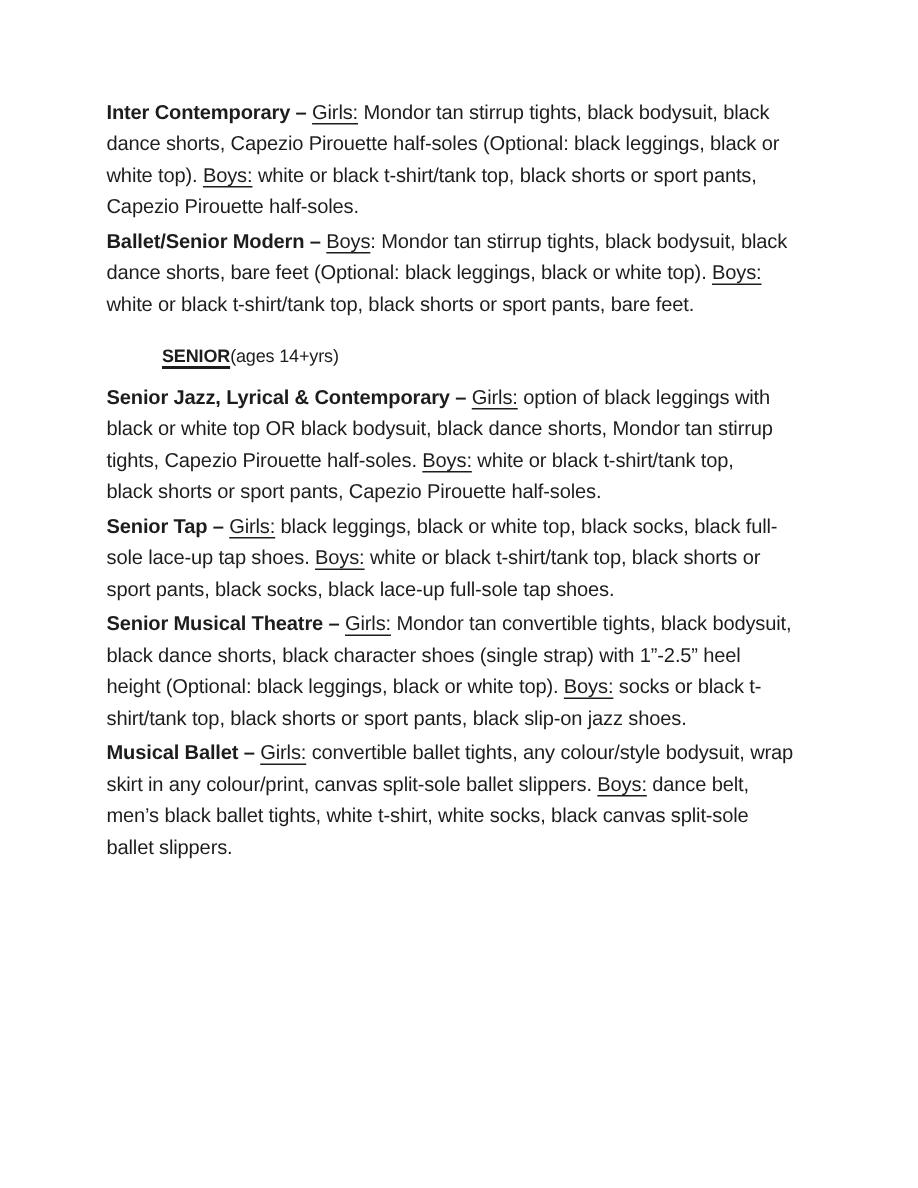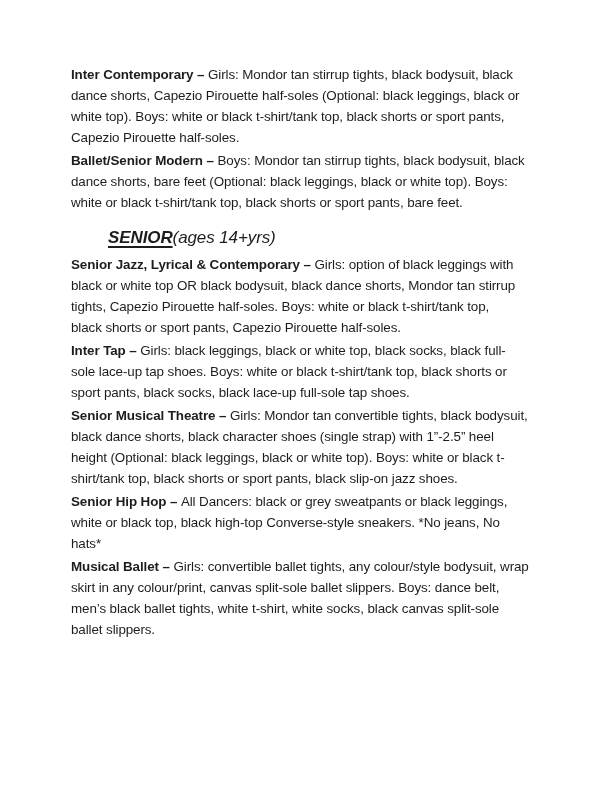--- a/index.html
+++ b/index.html
@@ -21,30 +21,30 @@
   p.body-para {
     margin: 0 0 2px 0;
     font-size: 13.4px;
     line-height: 21px;
     letter-spacing: -0.1px;
     white-space: pre;
   }
   p.section-heading {
     margin: 12px 0 4px 0;
     padding-left: 37px;
-    font-size: 17px;
+    font-size: 12px;
     line-height: 25px;
     letter-spacing: -0.1px;
     white-space: pre;
-    font-style: italic;
   }
   .b { font-weight: 700; text-align: center; }
   .r { font-weight: 400; }
   .u {
     font-weight: 400;
+    text-decoration: underline;
     text-underline-offset: 2.5px;
     text-decoration-thickness: 1px;
   }
   .hu {
     font-weight: 700;
     text-decoration: underline;
     text-underline-offset: 3px;
     text-decoration-thickness: 1.5px;
   }
 </style>
@@ -62,31 +62,28 @@
 dance shorts, bare feet (Optional: black leggings, black or white top). </span><span class="u">Boys:</span><span class="r">
 white or black t-shirt/tank top, black shorts or sport pants, bare feet.</span></p>
 
   <p class="section-heading"><span class="hu">SENIOR</span><span class="r">(ages 14+yrs)</span></p>
 
   <p class="body-para"><span class="b">Senior Jazz, Lyrical &amp; Contemporary – </span><span class="u">Girls:</span><span class="r"> option of black leggings with
 black or white top OR black bodysuit, black dance shorts, Mondor tan stirrup
 tights, Capezio Pirouette half-soles. </span><span class="u">Boys:</span><span class="r"> white or black t-shirt/tank top,
 black shorts or sport pants, Capezio Pirouette half-soles.</span></p>
 
-  <p class="body-para"><span class="b">Inter Tap – </span><span class="u">Girls:</span><span class="r"> black leggings, black or white top, black socks, black full-
+  <p class="body-para"><span class="b">Senior Tap – </span><span class="u">Girls:</span><span class="r"> black leggings, black or white top, black socks, black full-
 sole lace-up tap shoes. </span><span class="u">Boys:</span><span class="r"> white or black t-shirt/tank top, black shorts or
 sport pants, black socks, black lace-up full-sole tap shoes.</span></p>
 
   <p class="body-para"><span class="b">Senior Musical Theatre – </span><span class="u">Girls:</span><span class="r"> Mondor tan convertible tights, black bodysuit,
 black dance shorts, black character shoes (single strap) with 1”-2.5” heel
-height (Optional: black leggings, black or white top). </span><span class="u">Boys:</span><span class="r"> white or black t-
+height (Optional: black leggings, black or white top). </span><span class="u">Boys:</span><span class="r"> socks or black t-
 shirt/tank top, black shorts or sport pants, black slip-on jazz shoes.</span></p>
 
-  <p class="body-para"><span class="b">Senior Hip Hop – </span><span class="u">All Dancers:</span><span class="r"> black or grey sweatpants or black leggings,
-white or black top, black high-top Converse-style sneakers. *No jeans, No
-hats*</span></p>
 
   <p class="body-para"><span class="b">Musical Ballet – </span><span class="u">Girls:</span><span class="r"> convertible ballet tights, any colour/style bodysuit, wrap
 skirt in any colour/print, canvas split-sole ballet slippers. </span><span class="u">Boys:</span><span class="r"> dance belt,
 men’s black ballet tights, white t-shirt, white socks, black canvas split-sole
 ballet slippers.</span></p>
 
 </div>
 
 </body></html>

